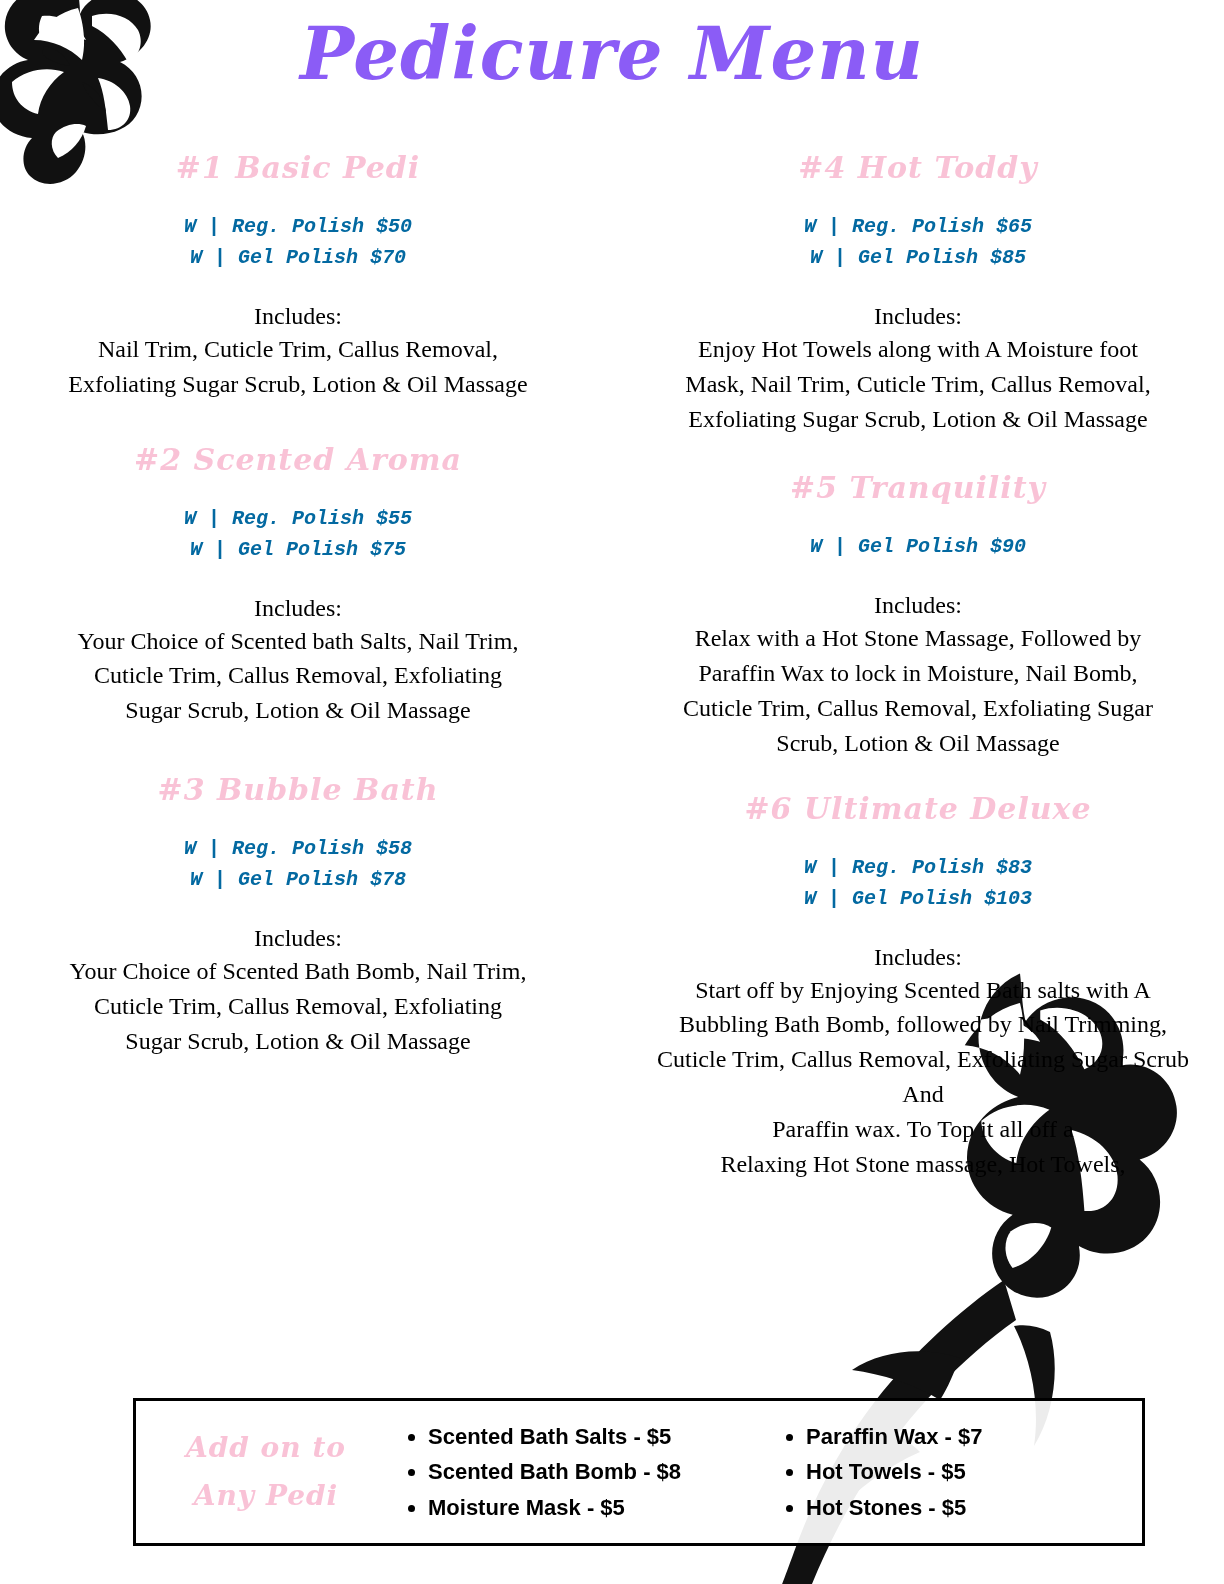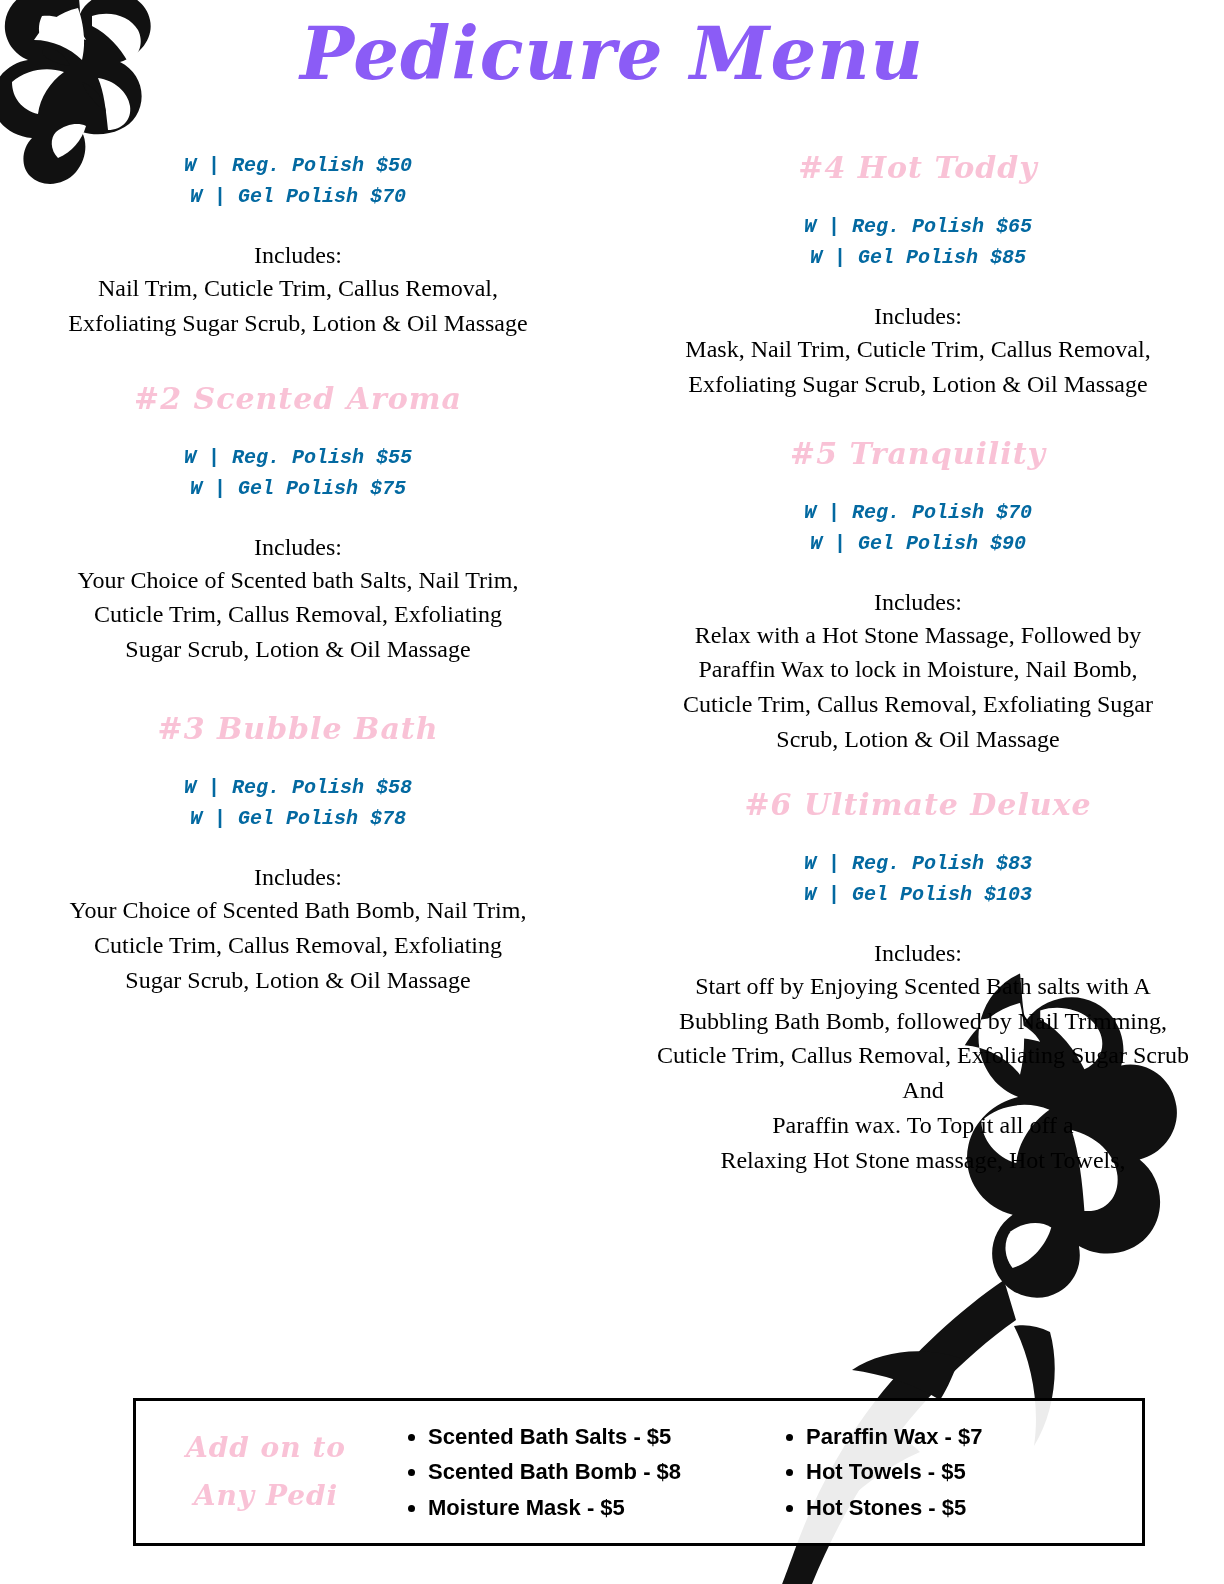--- a/index.html
+++ b/index.html
@@ -175,20 +175,21 @@
       <path d="M120,474 C92,496 74,528 70,560 C94,534 124,512 156,498 C146,488 134,480 120,474 Z"></path>
     </g>
   </svg>
 </div>
 
 <div class="title">Pedicure Menu</div>
 
 <div class="col col-left">
 
   <div class="service svc-1">
+    <div class="svc-title">#1 Basic Pedi</div>
     <div class="price">W | Reg.  Polish $50</div>
     <div class="price">W | Gel Polish $70</div>
     <div class="includes-label">Includes:</div>
     <div class="includes-body">
       <span class="ln">Nail Trim, Cuticle Trim, Callus Removal,</span>
       <span class="ln">Exfoliating Sugar Scrub, Lotion &amp; Oil Massage</span>
     </div>
   </div>
 
   <div class="service svc-2">
@@ -218,28 +219,28 @@
 </div>
 
 <div class="col col-right">
 
   <div class="service svc-4">
     <div class="svc-title">#4 Hot Toddy</div>
     <div class="price">W | Reg.  Polish $65</div>
     <div class="price">W | Gel Polish $85</div>
     <div class="includes-label">Includes:</div>
     <div class="includes-body">
+      <span class="ln">Enjoy Hot Towels along with A Moisture foot</span>
       <span class="ln">Mask, Nail Trim, Cuticle Trim, Callus Removal,</span>
       <span class="ln">Exfoliating Sugar Scrub, Lotion &amp; Oil Massage</span>
     </div>
   </div>
 
   <div class="service svc-5">
     <div class="svc-title">#5 Tranquility</div>
-    <div class="price">W | Reg.  Polish $70</div>
     <div class="price">W | Gel Polish $90</div>
     <div class="includes-label">Includes:</div>
     <div class="includes-body">
       <span class="ln">Relax with a Hot Stone Massage, Followed by</span>
       <span class="ln">Paraffin Wax to lock in Moisture, Nail Bomb,</span>
       <span class="ln">Cuticle Trim, Callus Removal, Exfoliating Sugar</span>
       <span class="ln">Scrub, Lotion &amp; Oil Massage</span>
     </div>
   </div>
 

